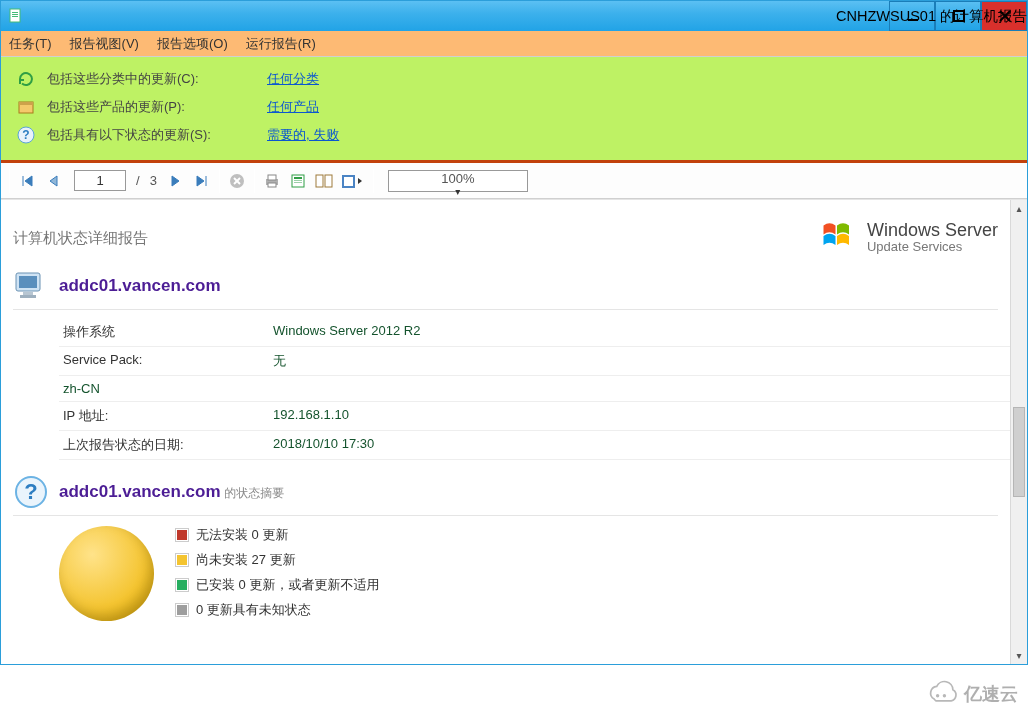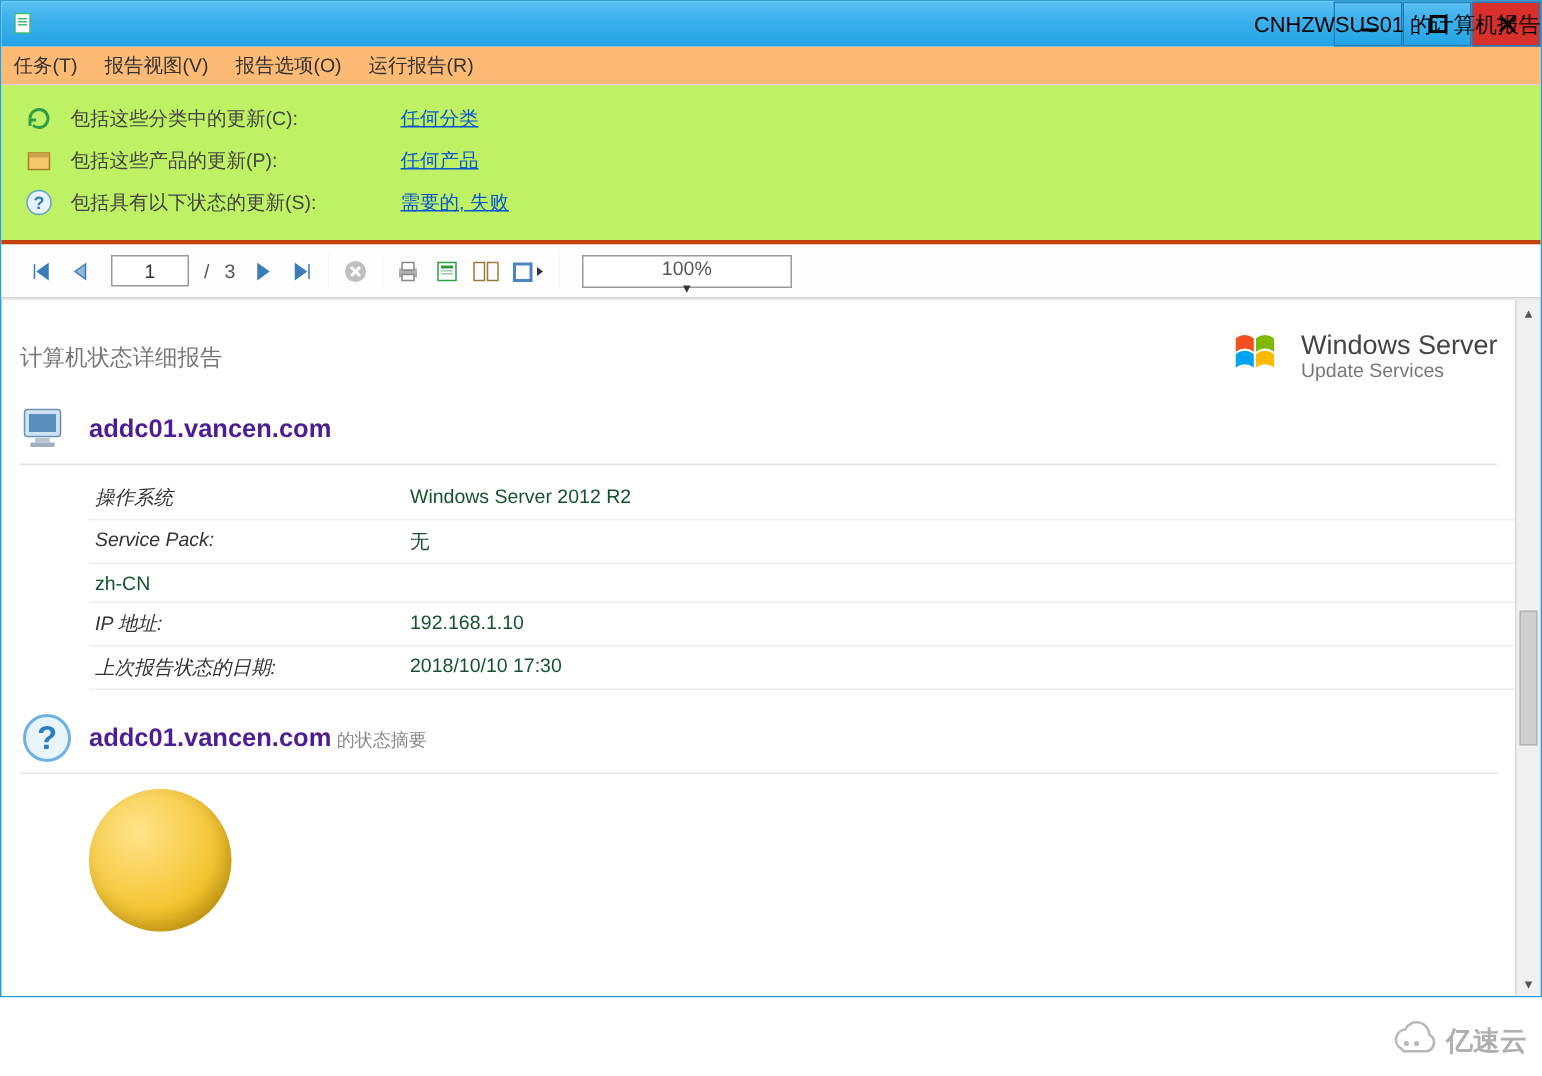--- a/index.html
+++ b/index.html
@@ -37,21 +37,21 @@
 .wsus-logo { display: flex; align-items: flex-end; gap: 12px; color: #555; }
 .wsus-logo .flag { width: 36px; height: 36px; }
 .wsus-text .big { font-size: 18px; color: #444; }
 .wsus-text .small { font-size: 13px; color: #777; margin-top: -2px; }
 .sectionhdr { display: flex; align-items: center; gap: 10px; margin: 14px 0 8px; border-bottom: 1px solid #e5e5e5; padding-bottom: 5px; }
 .sectionhdr .hico { width: 36px; height: 36px; display: flex; align-items: center; justify-content: center; }
 .sectionhdr .htxt { font-size: 17px; font-weight: bold; color: #4c1d95; }
 .sectionhdr .hsub { font-size: 12px; color: #8a8a8a; font-weight: normal; }
 .detail-table { width: 980px; margin-left: 46px; }
 .detail-table .drow { display: flex; border-bottom: 1px solid #eee; padding: 5px 4px; }
-.detail-table .dk { width: 210px; color: #333; font-style: italic; }
+.detail-table .dk { width: 210px; color: #333; }
 .detail-table .dv { color: #14532d; }
 .summary-body { display: flex; align-items: flex-start; margin-left: 46px; margin-top: 10px; gap: 22px; }
 .pie { width: 95px; height: 95px; border-radius: 50%; background: radial-gradient(circle at 35% 30%, #ffe38a, #f4c430 60%, #d9a500 95%); box-shadow: inset -4px -6px 12px rgba(0,0,0,.18); }
 .legend { display: flex; flex-direction: column; gap: 7px; color: #333; }
 .legend .lrow { display: flex; align-items: center; gap: 8px; }
 .swatch { width: 12px; height: 12px; border: 1px solid #fff; outline: 1px solid #ccc; }
 .sw-red { background: #c0392b; }
 .sw-yellow { background: #f4c430; }
 .sw-green { background: #27ae60; }
 .sw-gray { background: #9e9e9e; }
@@ -260,20 +260,38 @@
           <svg width="34" height="34" viewBox="0 0 34 34">
               <circle cx="17" cy="17" r="15" fill="#eaf4fc" stroke="#6cb3e4" stroke-width="2"></circle>
               <text x="17" y="24" text-anchor="middle" font-size="22" fill="#2d7dc1" font-weight="bold">?</text>
             </svg>
         </span>
         <span><span class="htxt">addc01.vancen.com</span> <span class="hsub">的状态摘要</span></span>
       </div>
 
       <div class="summary-body">
         <div class="pie"></div>
+        <div class="legend">
+          <div class="lrow">
+              <span class="swatch sw-red"></span>
+              <span>无法安装 0 更新</span>
+            </div>
+          <div class="lrow">
+              <span class="swatch sw-yellow"></span>
+              <span>尚未安装 27 更新</span>
+            </div>
+          <div class="lrow">
+              <span class="swatch sw-green"></span>
+              <span>已安装 0 更新，或者更新不适用</span>
+            </div>
+          <div class="lrow">
+              <span class="swatch sw-gray"></span>
+              <span>0 更新具有未知状态</span>
+            </div>
+        </div>
       </div>
 
     </div>
 
     <div class="scrollbar">
       <div class="sbtn">▴</div>
       <div class="track">
         <div class="thumb"></div>
       </div>
       <div class="sbtn">▾</div>

